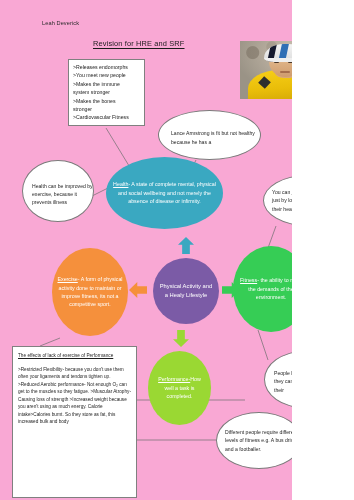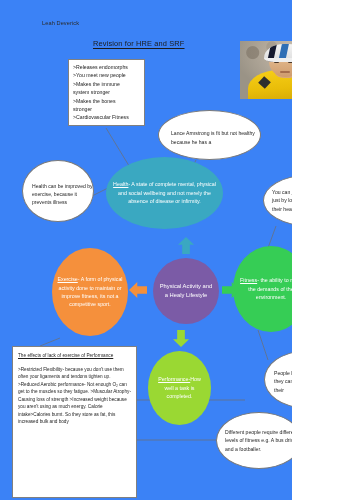--- a/index.html
+++ b/index.html
@@ -8,21 +8,21 @@
     background: #ffffff;
   }
   body {
     font-family: "Liberation Sans", sans-serif;
     -webkit-font-smoothing: antialiased;
   }
   #page {
     position: relative;
     width: 292px;
     height: 500px;
-    background: #3b82f6;
+    background: #f9a8d4;
     overflow: hidden;
   }
 
   
   .author {
     position: absolute;
     left: 42px;
     top: 20px;
     font-size: 5.6px;
     color: #2b2b2b;

